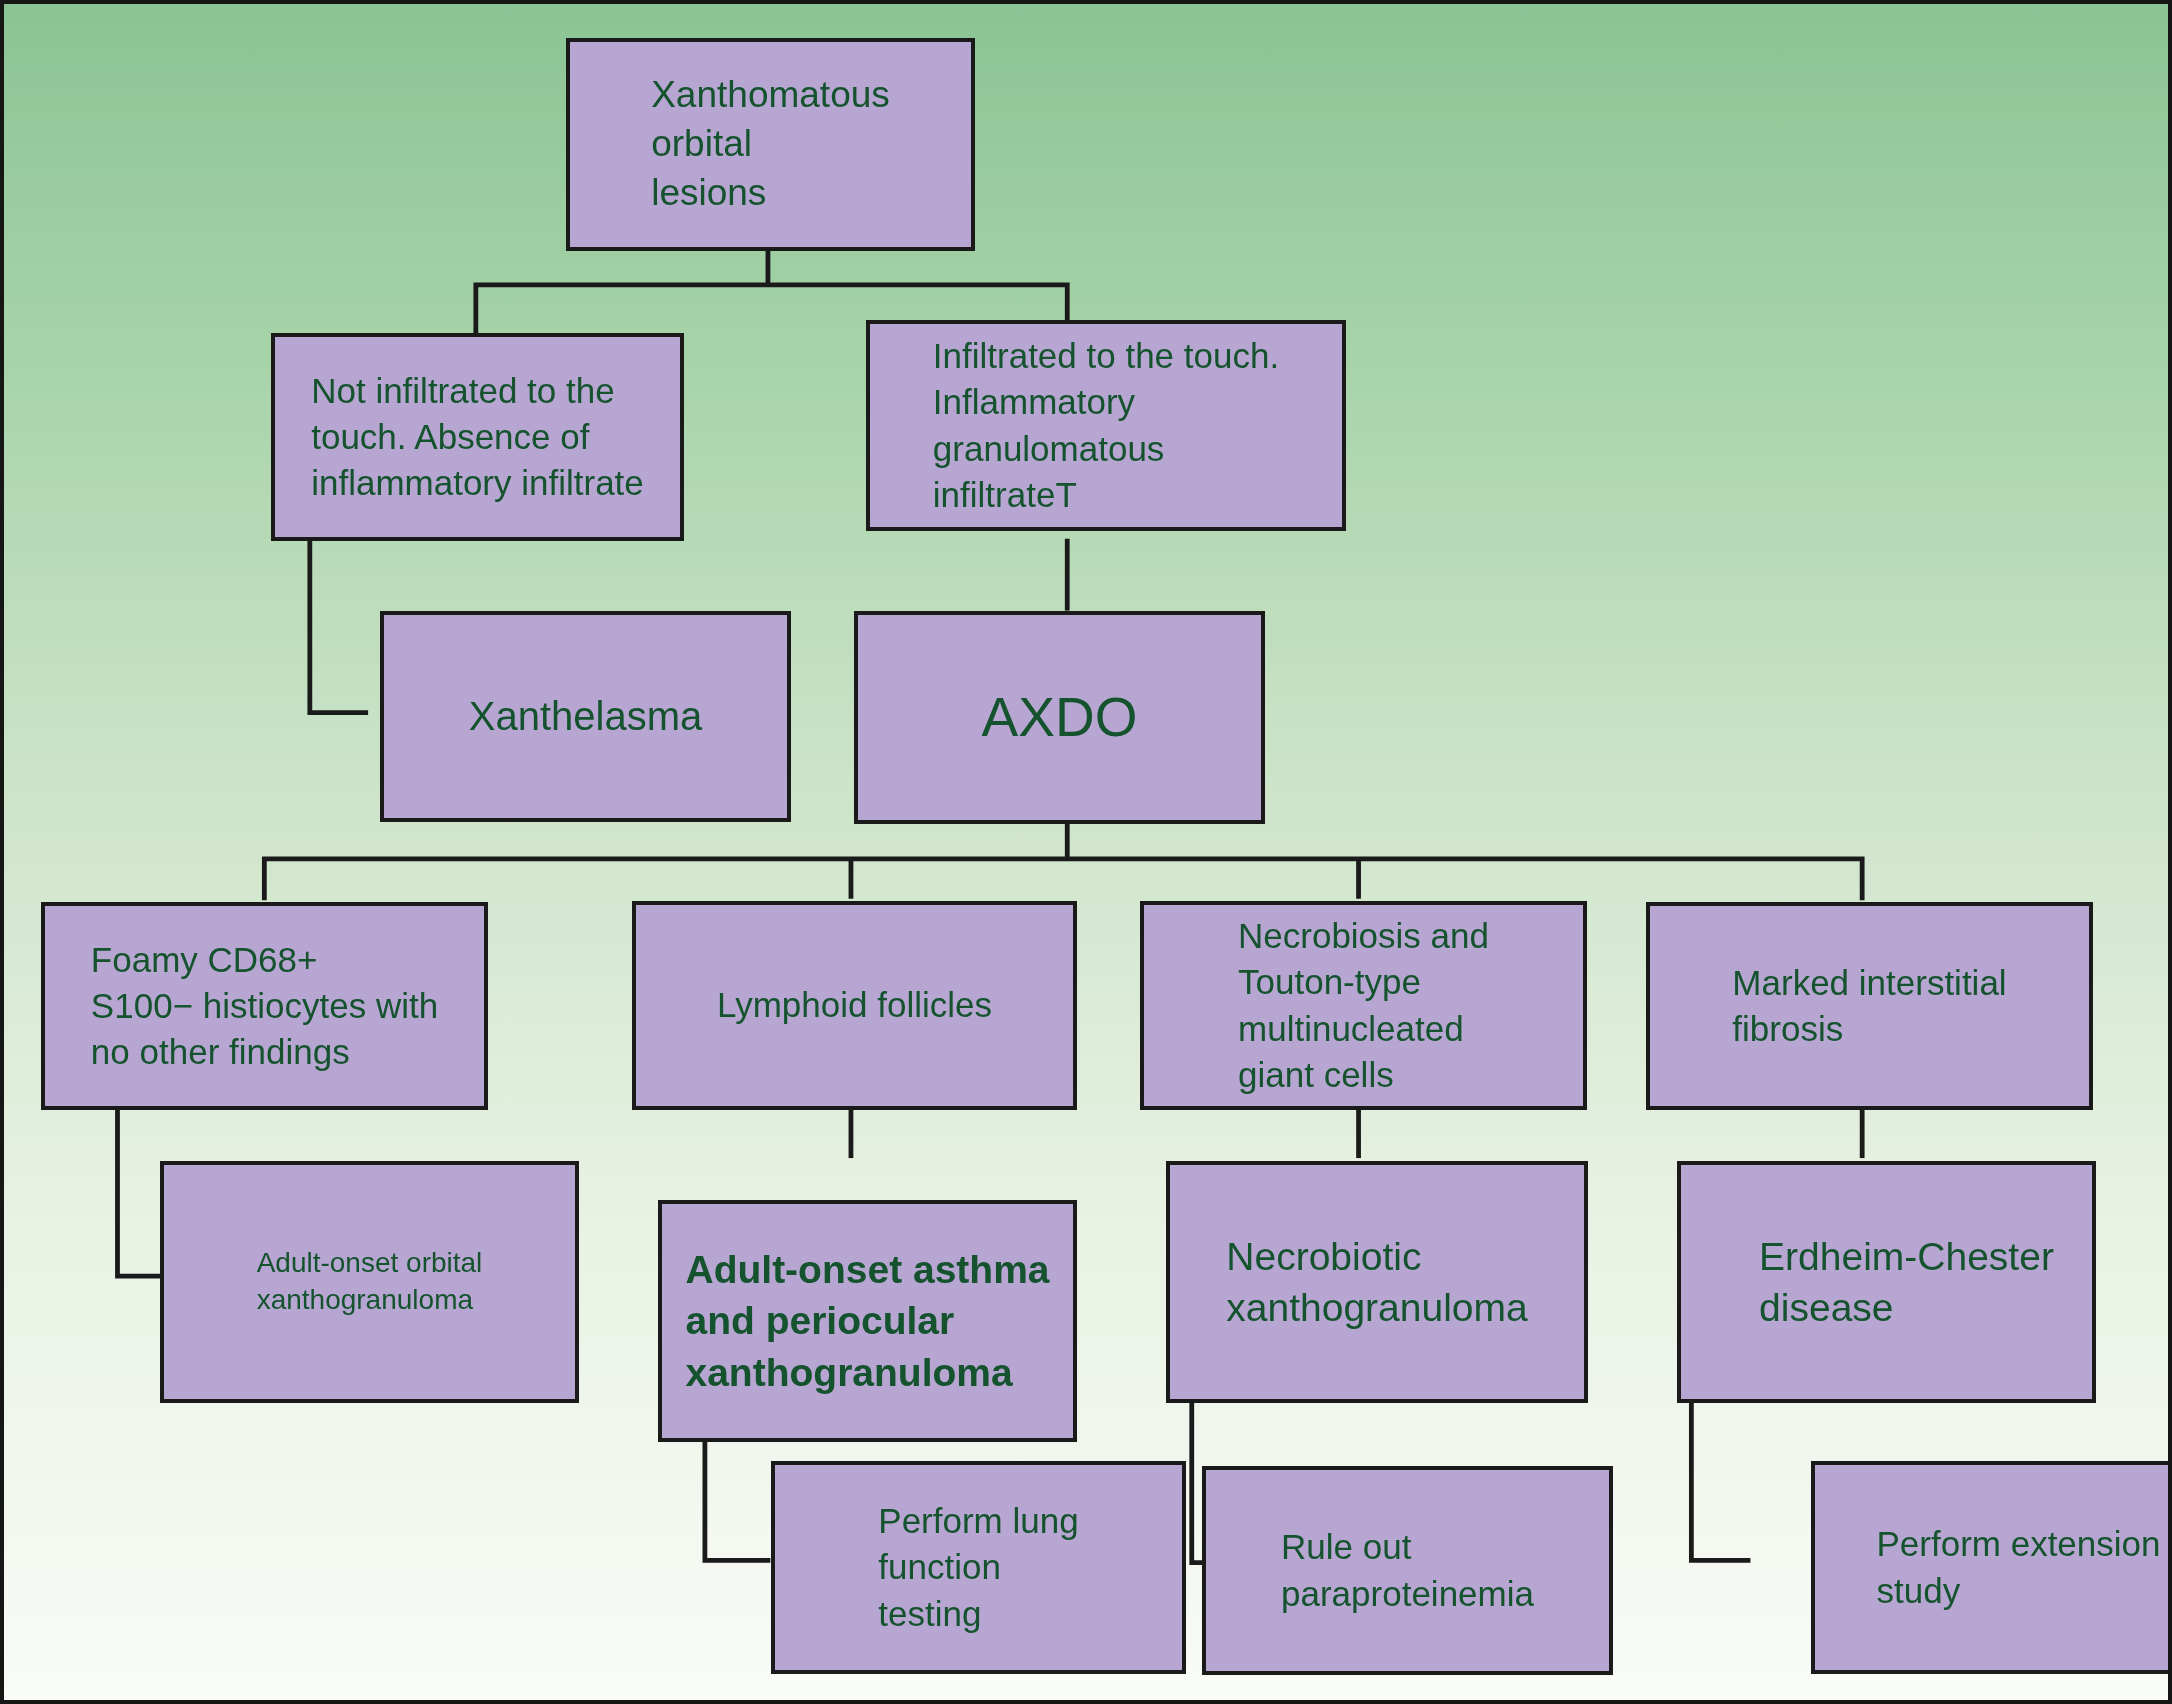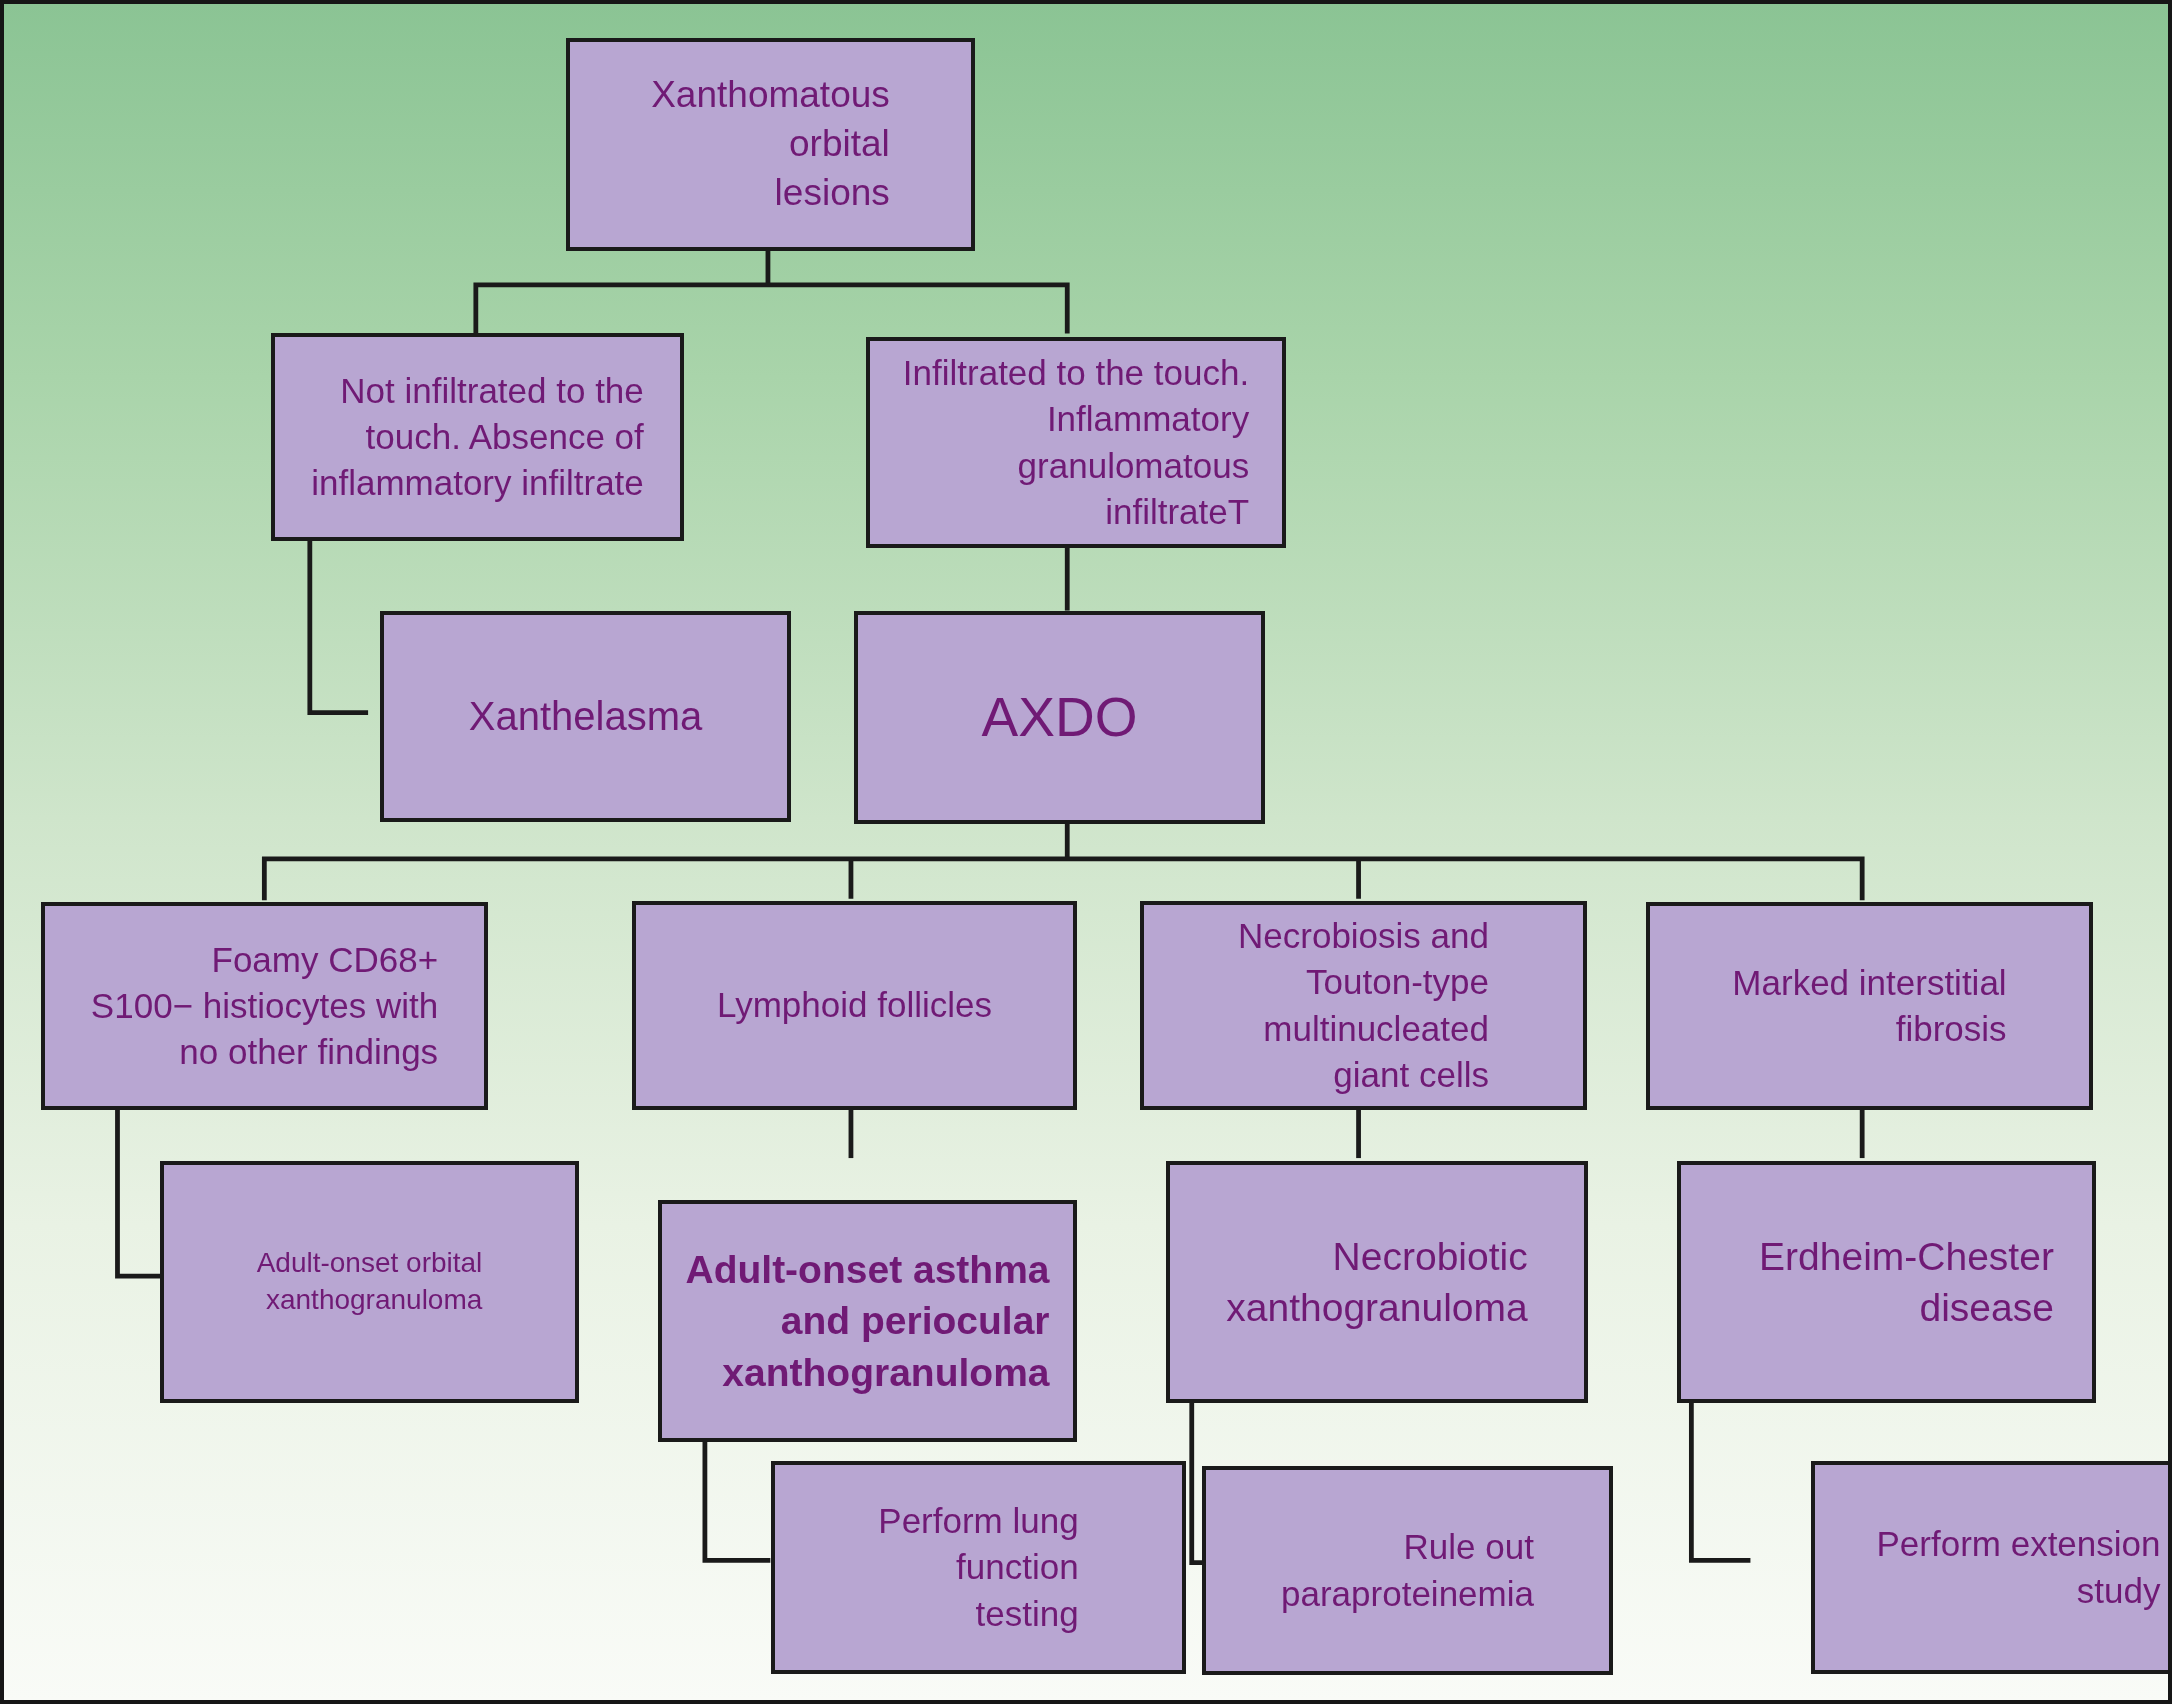--- a/index.html
+++ b/index.html
@@ -23,32 +23,32 @@
     width: 100%; height: 100%;
   }
   .node {
     position: absolute;
     box-sizing: border-box;
     background: #b8a6d2;
     border: 4.8px solid #1a1a1a;
     display: flex;
     align-items: center;
     justify-content: center;
-    text-align: right;
-    color: #701a75;
+    text-align: left;
+    color: #14532d;
   }
   .node-label {
     white-space: pre-line;
     line-height: 1.32;
     padding: 0 13px;
   }
   
   .n-root          { left: 562px;  top: 34px;   width: 409px; height: 213px; font-size: 37px; }
   .n-not-infiltrated { left: 267px; top: 329px; width: 413px; height: 208px; font-size: 35px; }
-  .n-infiltrated   { left: 862px; top: 333px;  width: 420px; height: 211px; font-size: 35px; }
+  .n-infiltrated   { left: 862px; top: 316px;  width: 480px; height: 211px; font-size: 35px; }
   .n-xanthelasma   { left: 362px;  top: 607px;  width: 411px; height: 211px; font-size: 40px; margin-left: 14px; }
   .n-axdo          { left: 850px; top: 607px;  width: 411px; height: 213px; font-size: 55px; }
   .n-foamy         { left: 37px;   top: 898px; width: 447px; height: 208px; font-size: 35px; }
   .n-lymphoid      { left: 628px;  top: 897px; width: 445px; height: 209px; font-size: 35px; }
   .n-necrobiosis   { left: 1136px; top: 897px; width: 447px; height: 209px; font-size: 35px; }
   .n-fibrosis      { left: 1642px; top: 898px; width: 447px; height: 208px; font-size: 35px; }
   .n-aoxg          { left: 156px;  top: 1157px; width: 419px; height: 242px; font-size: 28px; }
   .n-asthma        { left: 654px;  top: 1196px; width: 419px; height: 242px; font-size: 39px; font-weight: bold; }
   .n-nxg           { left: 1162px; top: 1157px; width: 422px; height: 242px; font-size: 39px; }
   .n-ecd           { left: 1673px; top: 1157px; width: 419px; height: 242px; font-size: 39px; padding-left: 40px; }

